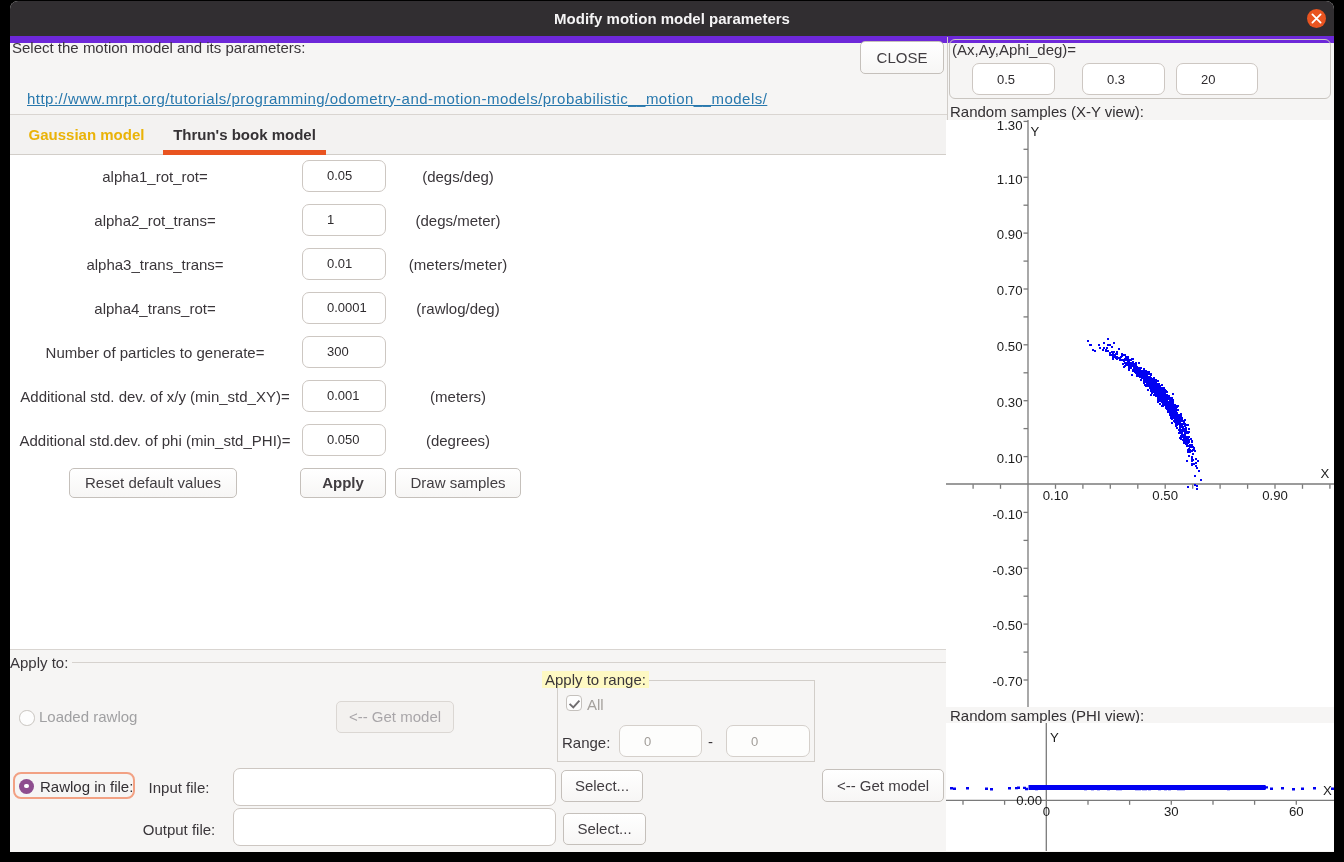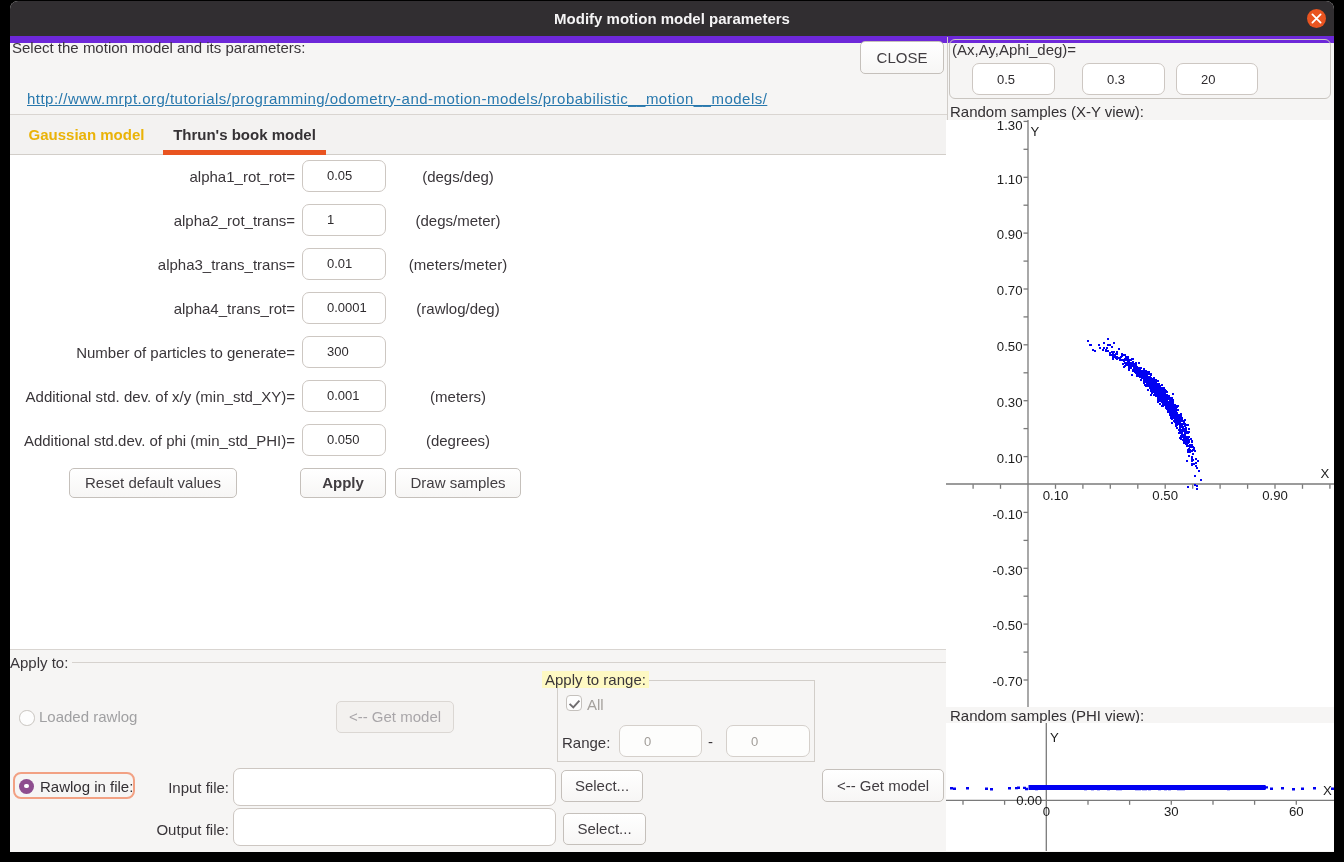--- a/index.html
+++ b/index.html
@@ -7,21 +7,21 @@
 .win{left:10px;top:1px;width:1324px;height:851px;background:#f6f5f4;border-radius:8px 8px 0 0}
 .titlebar{left:10px;top:1px;width:1324px;height:42px;background:#312e31;border-radius:8px 8px 0 0;border-bottom:7px solid #6d28d9}
 .title{width:100%;text-align:center;line-height:35px;color:#f5f4f5;font-weight:bold;font-size:15px}
 .closebtn{left:1306.5px;top:8.8px;width:19px;height:19px;border-radius:50%;background:#e95420}
 .lbl{font-size:15px;color:#3a363a;white-space:nowrap}
 .dim{color:#a0a0a2}
 .btn{background:linear-gradient(#ffffff,#f7f6f5);border:1px solid #c5c0bb;border-radius:5px;font-size:15px;color:#413d41;text-align:center}
 .btn.dis{background:#f3f1ef;border-color:#dbd7d3;color:#a9a6a9}
 .inp{background:#fff;border:1px solid #cdc7c2;border-radius:7px;font-size:13px;color:#2e2b2e;padding-left:24px;display:flex;align-items:center}
 .inp.dis{color:#a19d99;border-color:#d5d0cb;background:#fdfdfc}
-.rlabel{text-align:right}
+.rlabel{text-align:center}
 </style></head>
 <body>
 <div class="abs win"></div>
 <div class="abs titlebar">
     <div class="title">Modify motion model parameters</div>
   </div>
 <div class="abs closebtn"><svg width="19" height="19">
       <path d="M5.4 5.4L13.6 13.6M13.6 5.4L5.4 13.6" stroke="#fff" stroke-width="1.8" stroke-linecap="round"></path>
     </svg></div>
 

